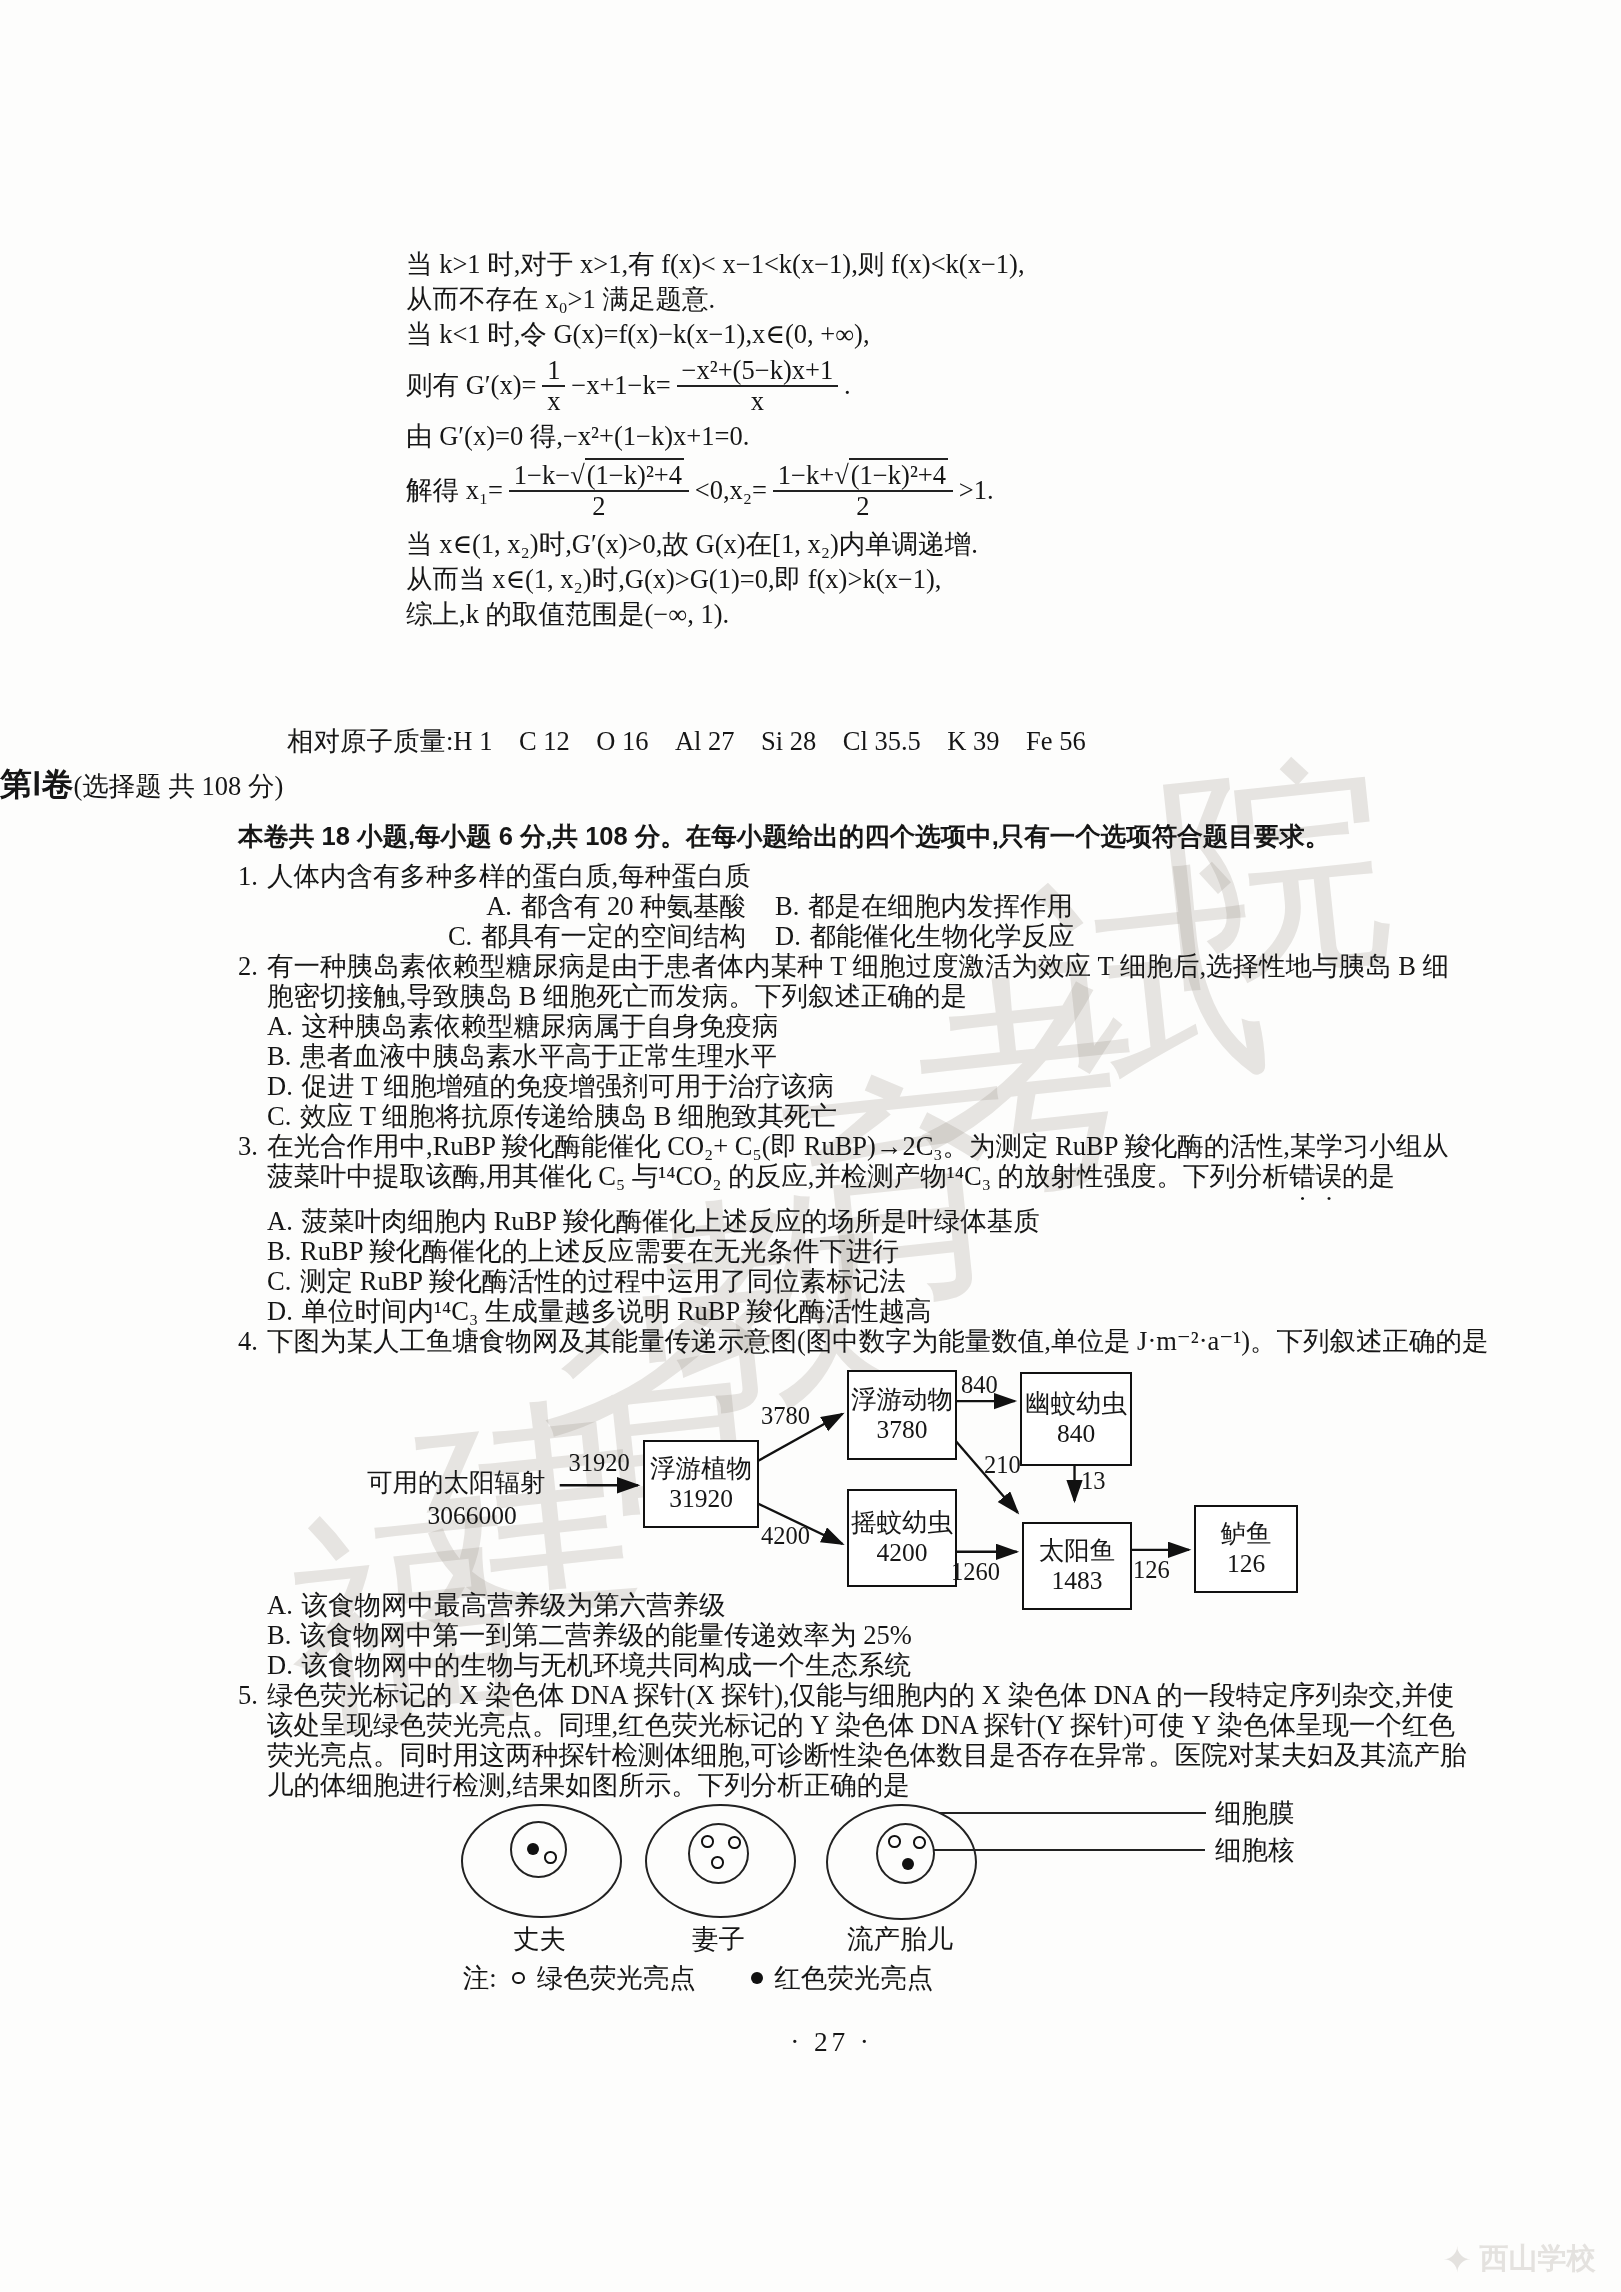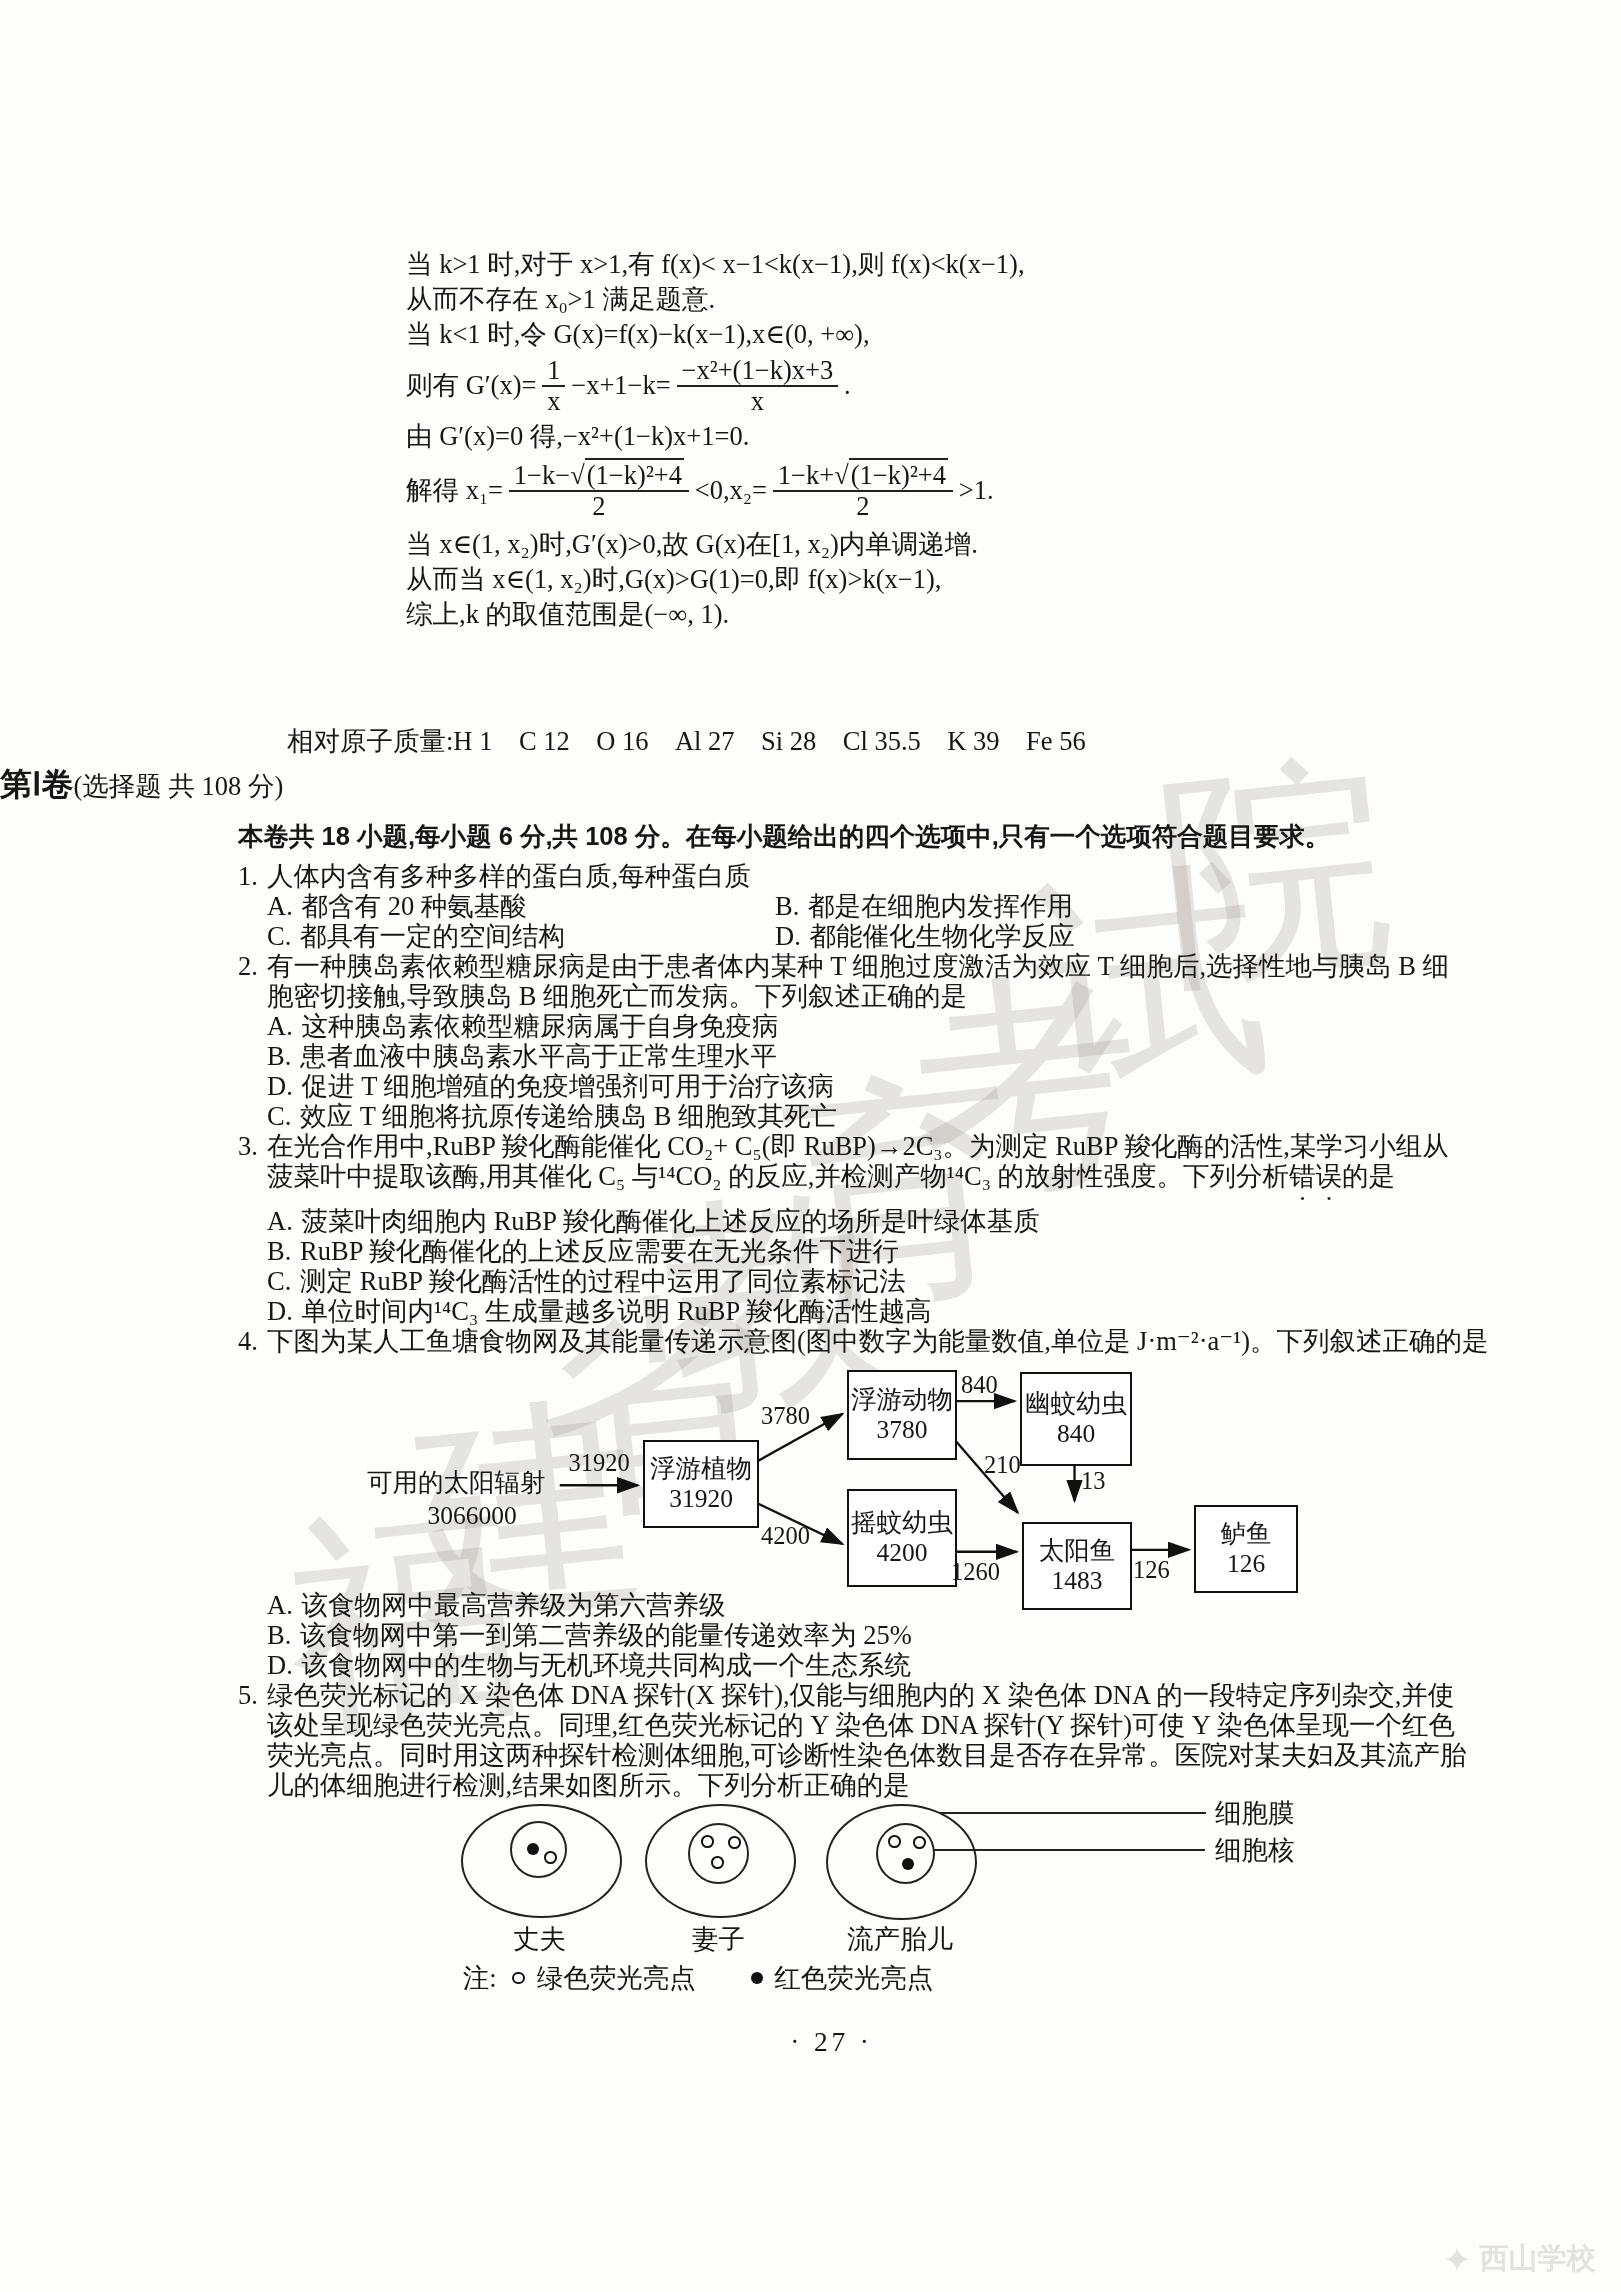--- a/index.html
+++ b/index.html
@@ -28,21 +28,21 @@
   .section .note{font-size:26.5px;}
   .intro{left:238px;top:819px;font-size:25.5px;font-weight:bold;white-space:nowrap;
          font-family:"Liberation Sans","DejaVu Sans",sans-serif;}
   
   .qs{left:238px;top:861px;width:1230px;font-size:26.5px;line-height:30px;}
   .stem{position:relative;padding-left:29px;}
   .nowrap{white-space:nowrap;}
   .qnum{position:absolute;left:0;}
   .opt{padding-left:29px;}
   .optlabel{margin-right:8.8px;}
-  .two-col{display:flex;}
+  .two-col{display:flex;text-align:right;}
   .two-col .opt:first-child{width:479px;}
   .emph{-webkit-text-emphasis:filled dot;-webkit-text-emphasis-position:under right;
         text-emphasis:filled dot;text-emphasis-position:under right;}
   
   .fw{position:relative;width:961px;height:230px;margin:2px 0 2px 127px;}
   .fw svg{position:absolute;left:0;top:0;}
   .fwbox{position:absolute;border:2px solid #111;background:#fff;display:flex;flex-direction:column;
          align-items:center;justify-content:center;font-size:25.5px;line-height:30px;text-align:center;}
   .fwlab{position:absolute;font-size:24.5px;}
   .solar-l{position:absolute;left:2px;top:110px;font-size:25.5px;}
@@ -86,21 +86,21 @@
     <div class="mline ind">从而不存在 x₀&gt;1 满足题意.</div>
     <div class="mline ind">当 k&lt;1 时,令 G(x)=f(x)−k(x−1),x∈(0, +∞),</div>
     <div class="mline ind mrow1">
       <span>则有 G′(x)=</span>
       <span class="frac">
           <span class="n">1</span>
           <span class="d">x</span>
         </span>
       <span>−x+1−k=</span>
       <span class="frac">
-          <span class="n">−x²+(1−k)x+3</span>
+          <span class="n">−x²+(5−k)x+1</span>
           <span class="d">x</span>
         </span>
       <span>.</span>
     </div>
     <div class="mline ind">由 G′(x)=0 得,−x²+(1−k)x+1=0.</div>
     <div class="mline ind mrow2">
       <span>解得 x₁=</span>
       <span class="frac">
           <span class="n"><span>1−k−√</span><span class="rad">(1−k)²+4</span></span>
           <span class="d">2</span>

